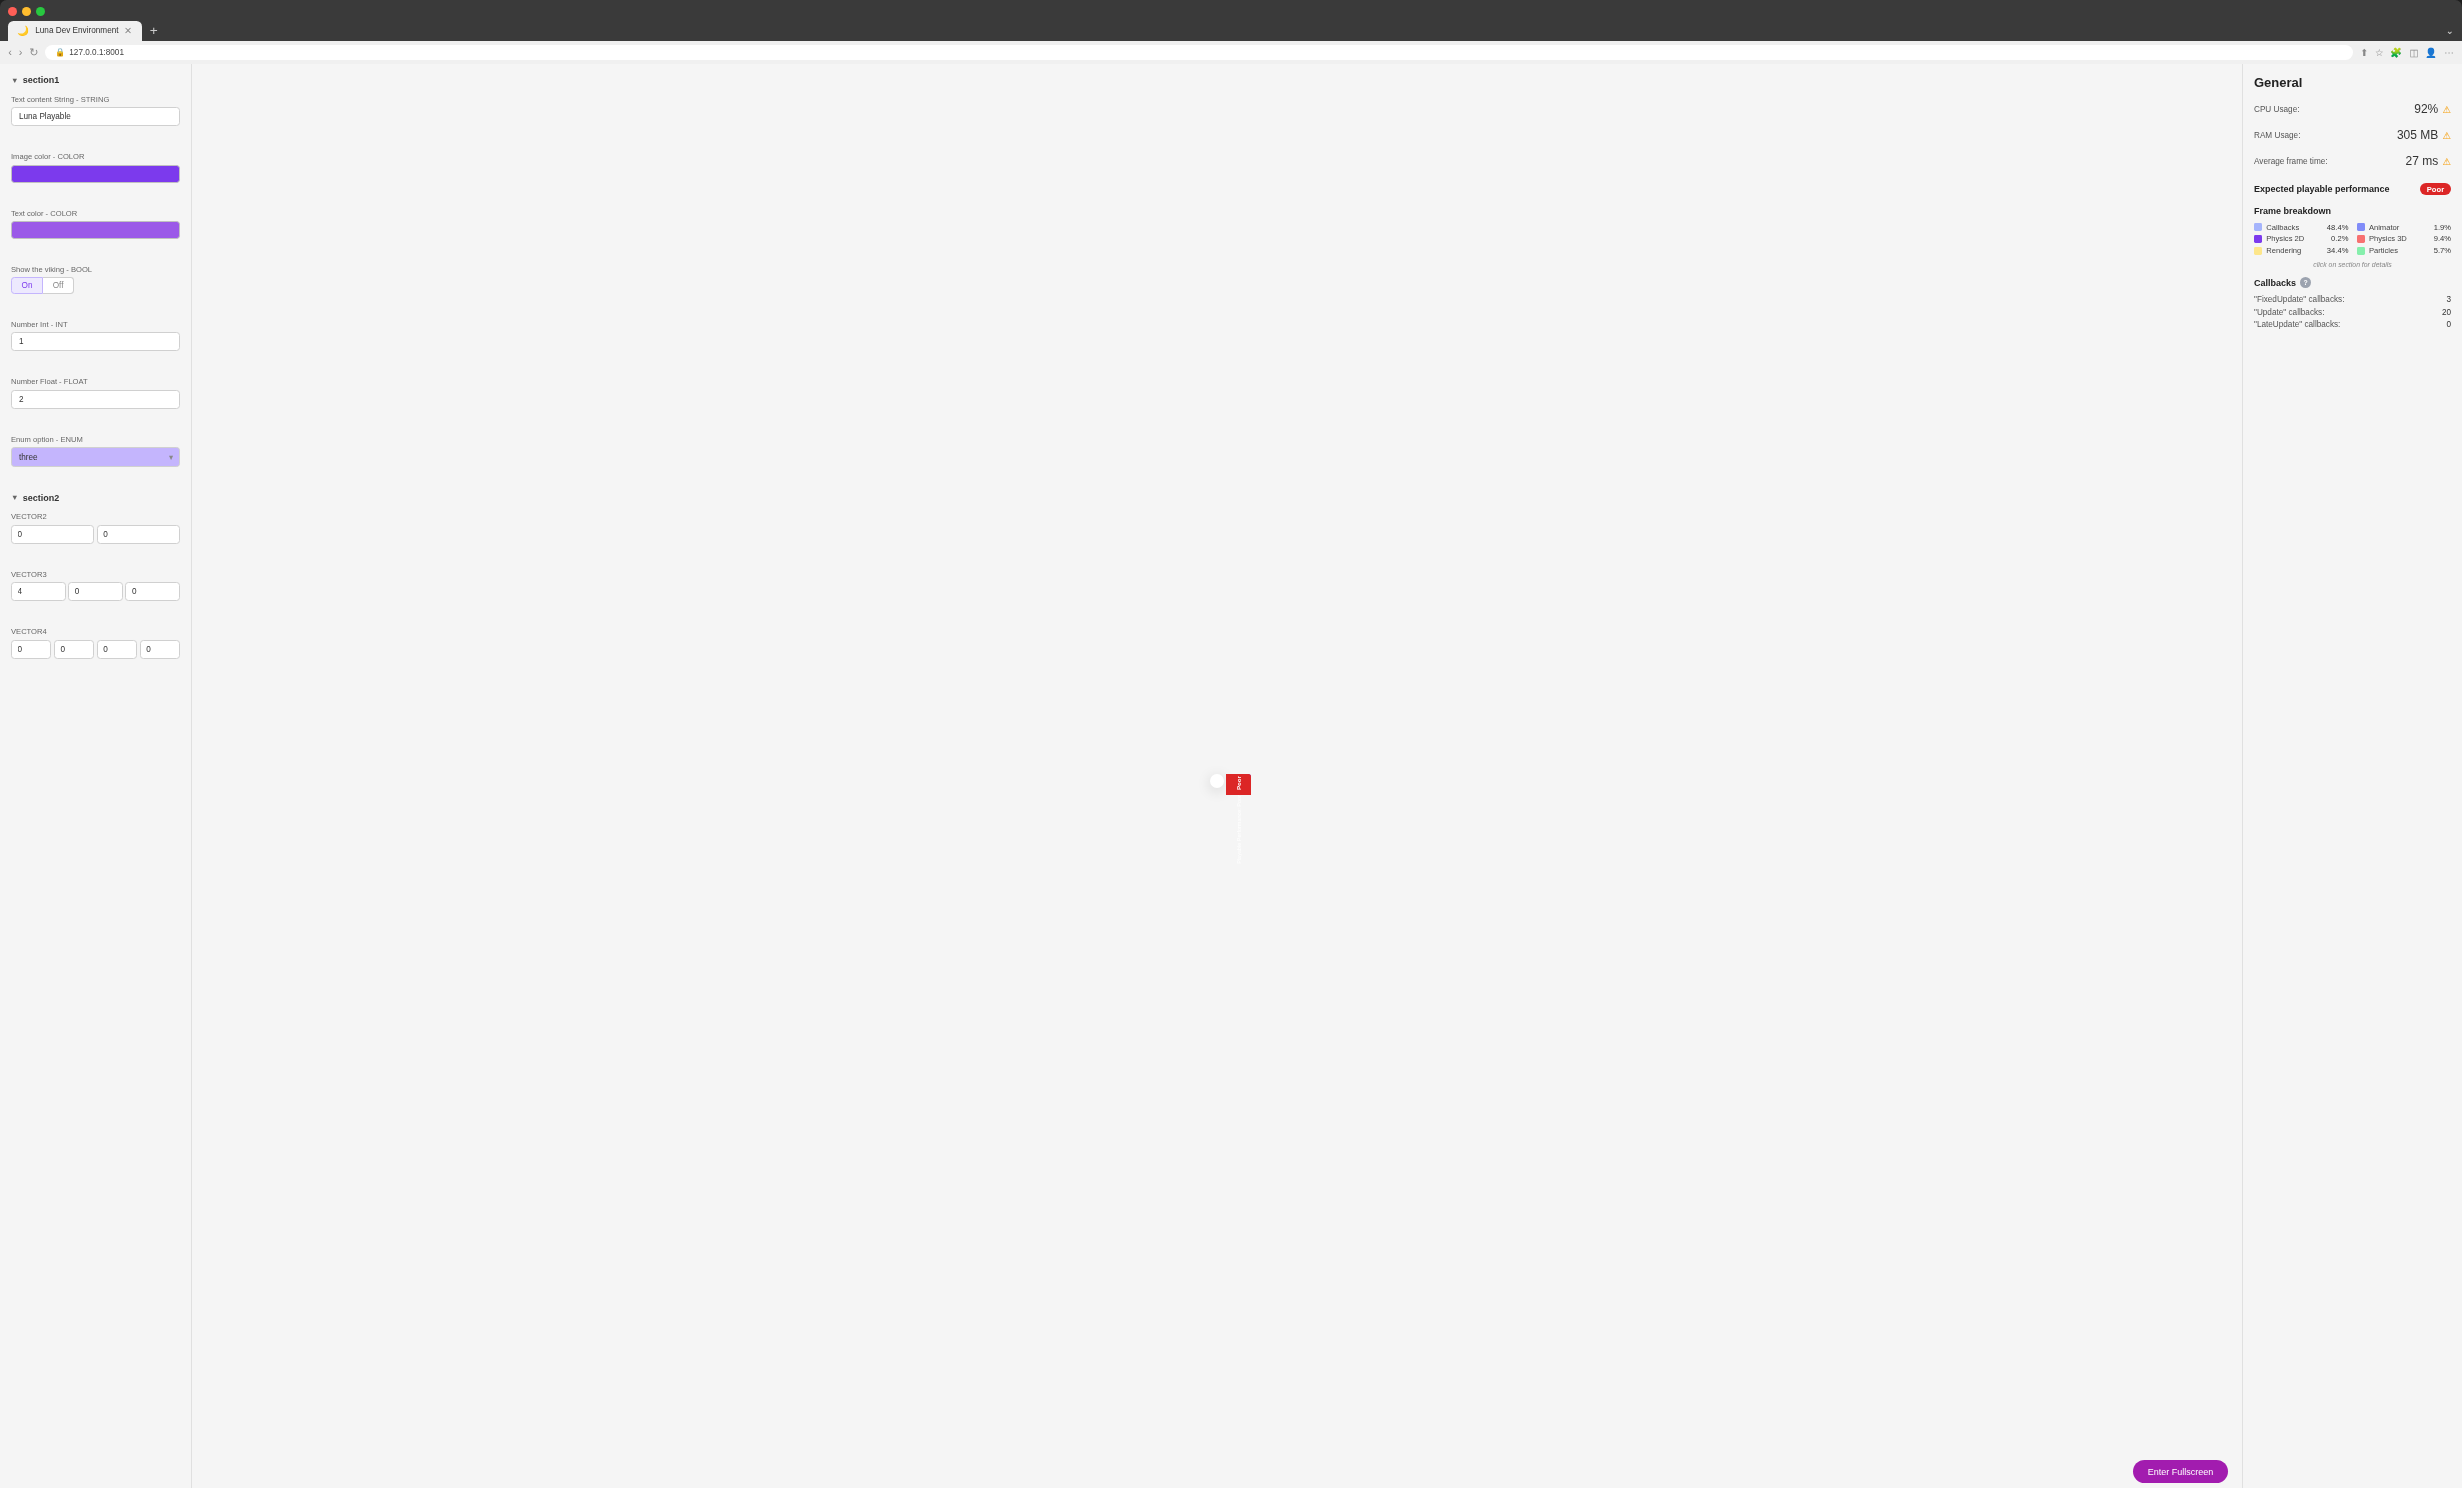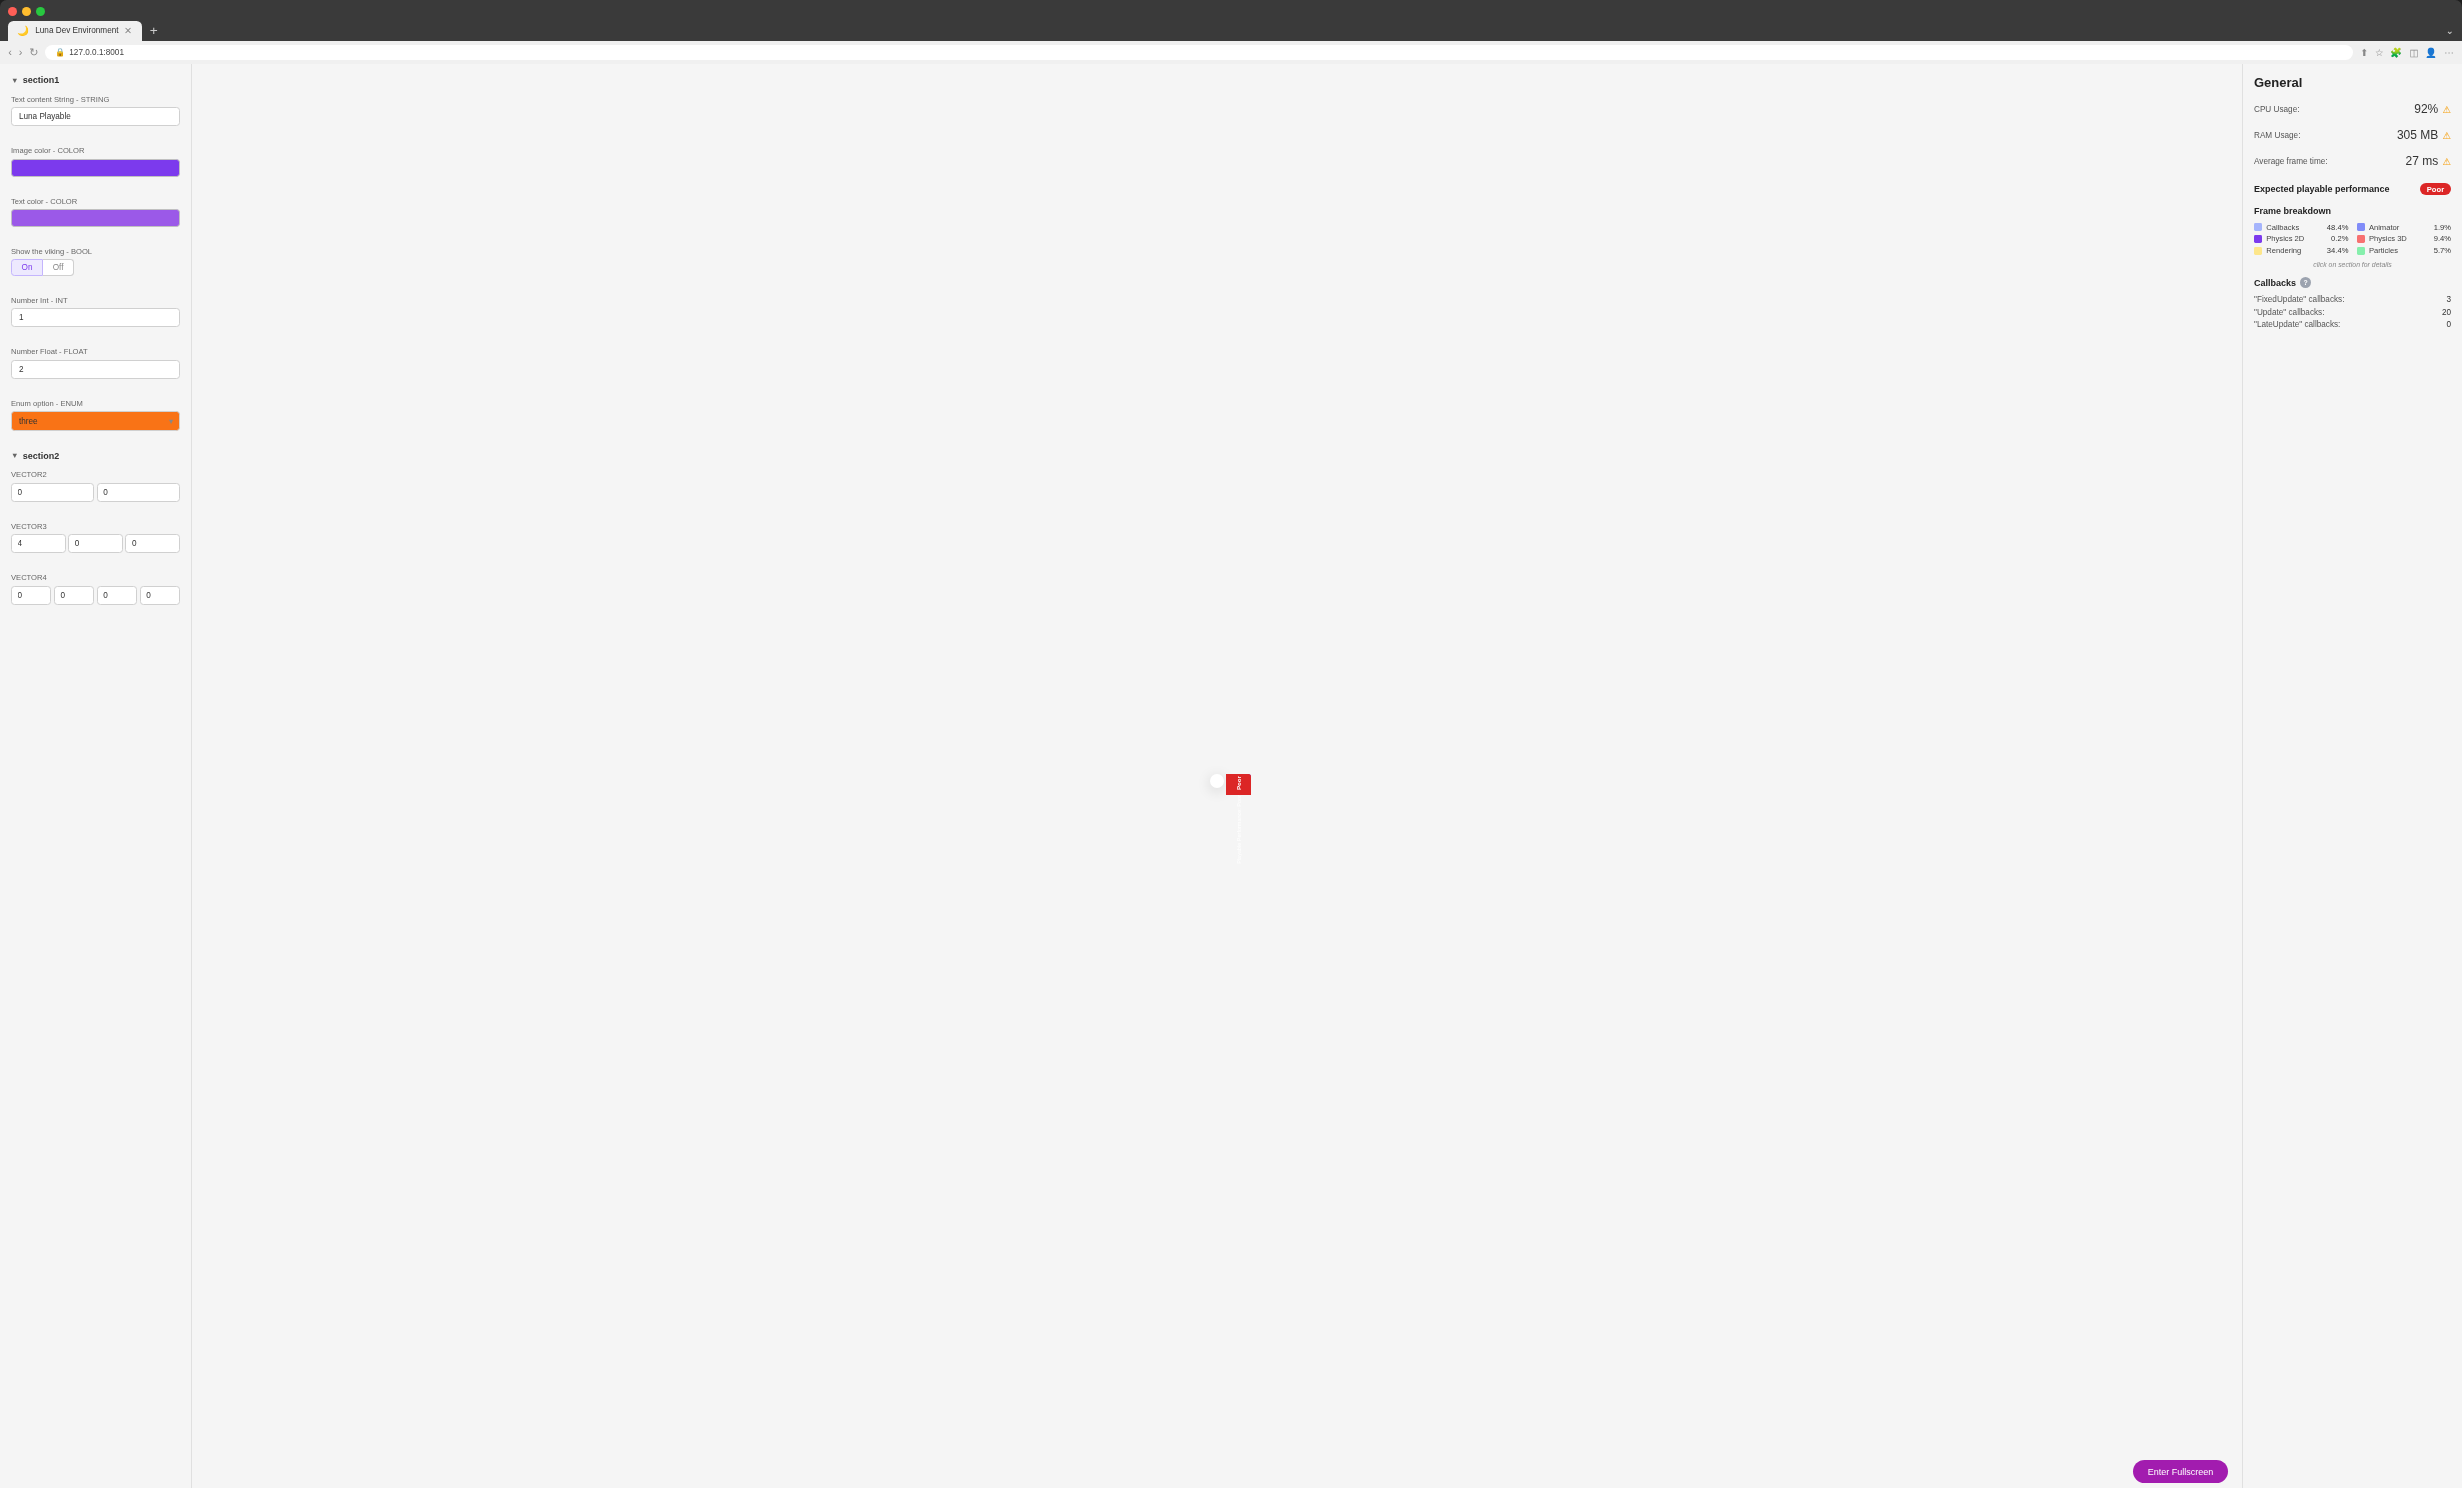--- a/index.html
+++ b/index.html
@@ -60,21 +60,21 @@
       overflow-y: auto;
       border-right: 0.7px solid #e0e0e0;
       flex-shrink: 0;
     }
     .section-header {
       display: flex; align-items: center; gap: 4.1px;
       font-size: 9px; font-weight: 600; color: #333;
       margin-bottom: 9.6px; cursor: pointer;
     }
     .section-chevron { color: #666; font-size: 7.6px; }
-    .field-group { margin-bottom: 20px; }
+    .field-group { margin-bottom: 26px; }
     .field-label { font-size: 7.6px; color: #666; margin-bottom: 3.4px; }
     .field-input {
       width: 100%; padding: 4.1px 6.9px;
       border: 0.7px solid #d0d0d0; border-radius: 3.4px;
       background: white; font-size: 8.2px; color: #333;
       outline: none;
     }
     .color-swatch {
       width: 100%; height: 18px; border-radius: 3.4px; border: 0.7px solid #c0c0c0;
     }
@@ -82,21 +82,21 @@
     .toggle-btn {
       padding: 2.7px 9.6px; font-size: 8.2px;
       border: 0.7px solid #d0d0d0; background: white; cursor: pointer; color: #888;
     }
     .toggle-btn:first-child { border-radius: 3.4px 0 0 3.4px; }
     .toggle-btn:last-child { border-radius: 0 3.4px 3.4px 0; border-left: none; }
     .toggle-btn.active { background: #ede9fe; color: #7c3aed; border-color: #c4b5fd; }
     .select-field {
       width: 100%; padding: 4.1px 6.9px;
       border: 0.7px solid #d0d0d0; border-radius: 3.4px;
-      background: #f97316; font-size: 8.2px; color: #333;
+      background: #c4b5fd; font-size: 8.2px; color: #333;
       appearance: none; cursor: pointer; outline: none;
     }
     .select-wrapper { position: relative; }
     .select-wrapper::after {
       content: '▾'; position: absolute; right: 6.9px; top: 50%; transform: translateY(-50%);
       color: #888; pointer-events: none; font-size: 8.2px;
     }
 
     
     .vector-inputs { display: flex; gap: 2.7px; }

